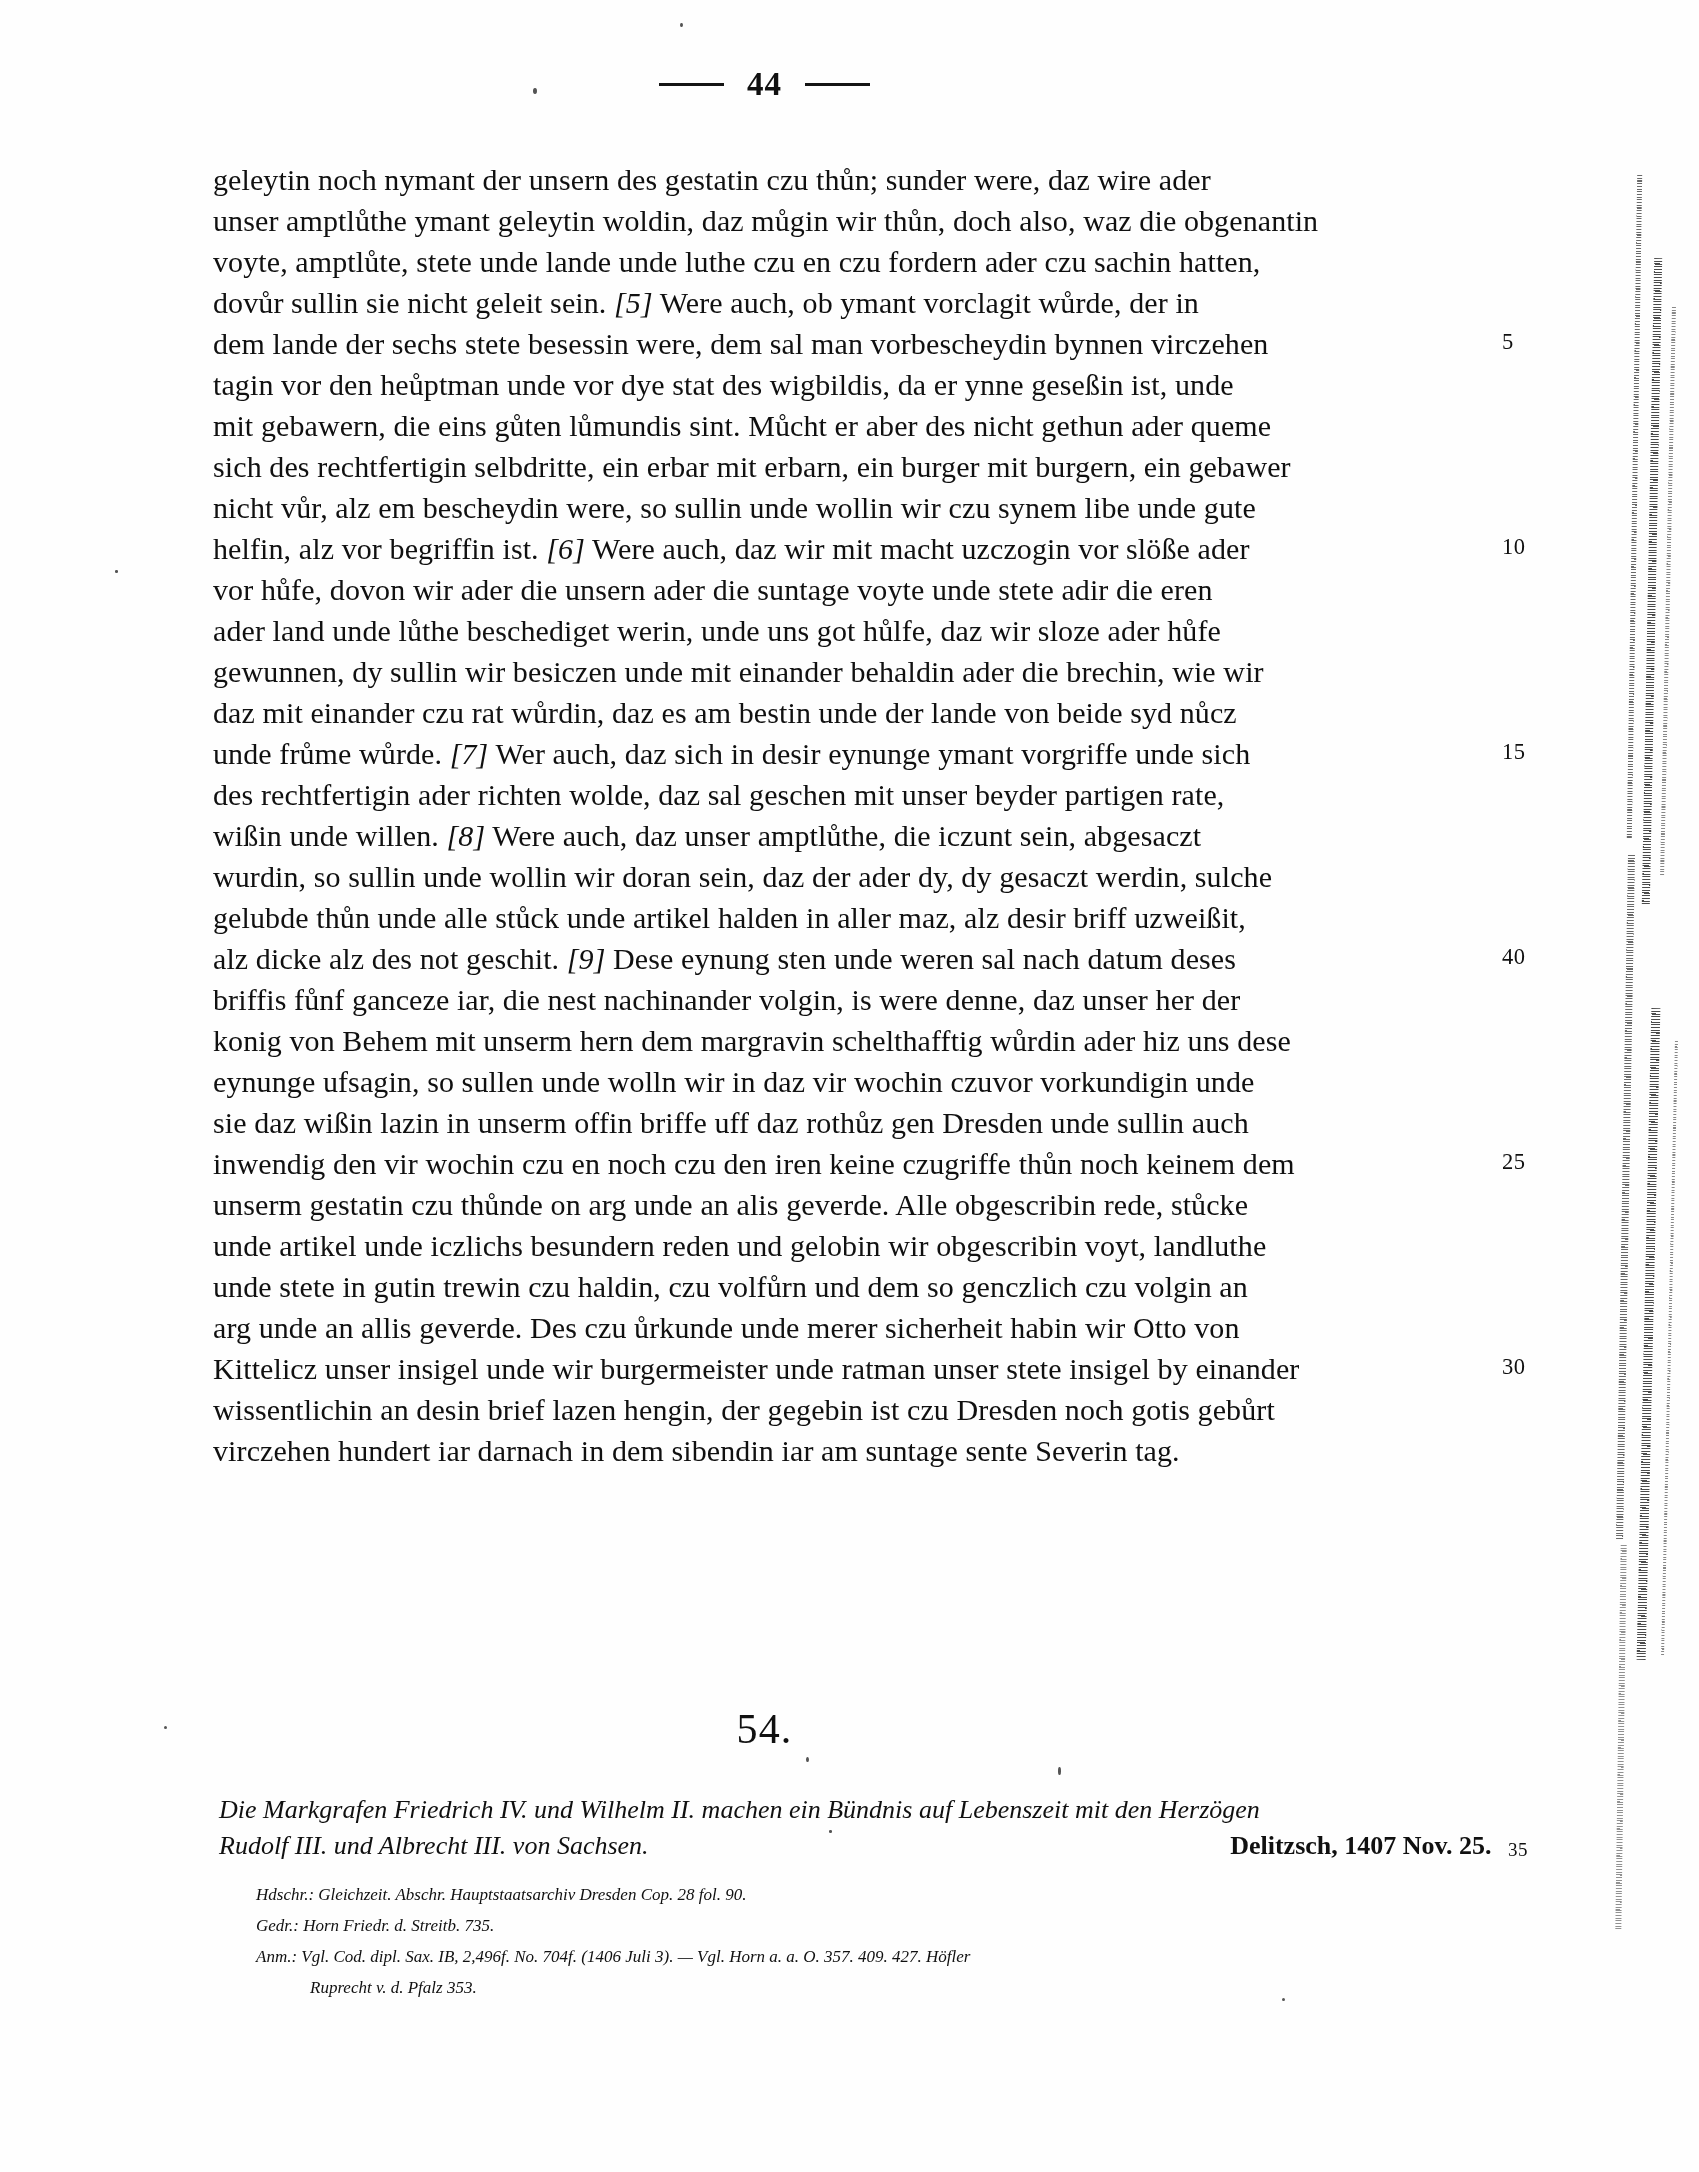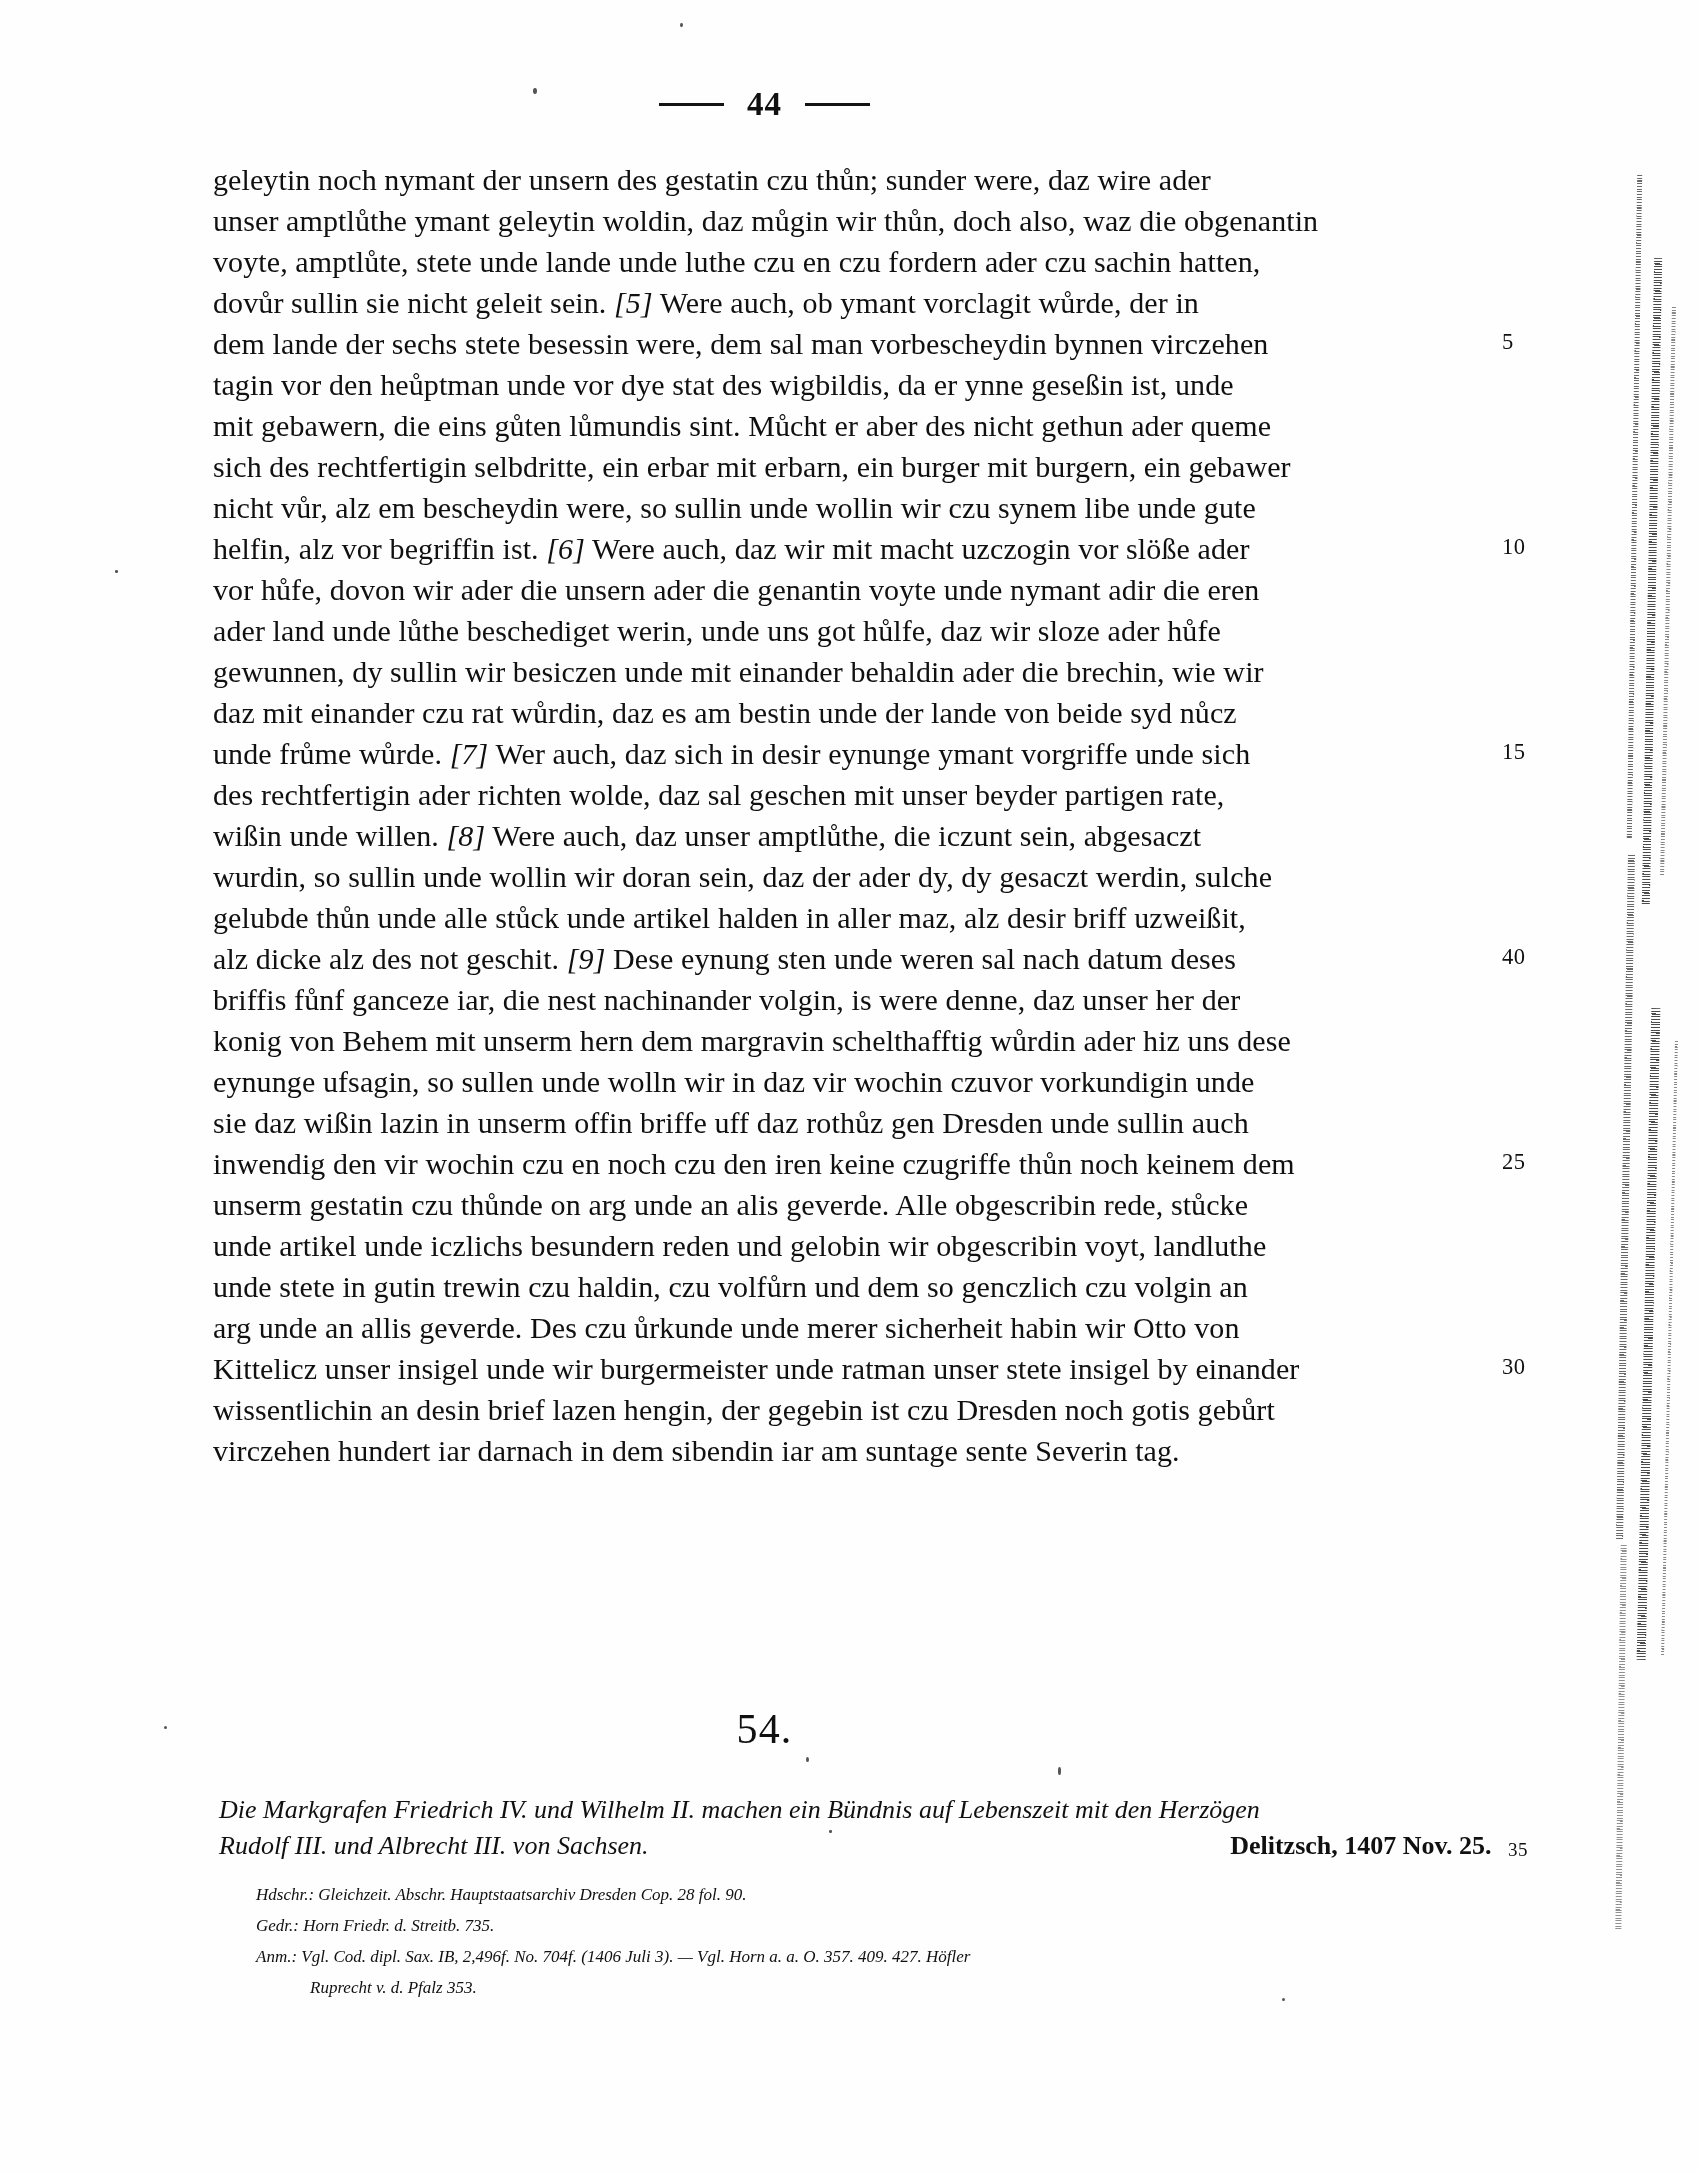--- a/index.html
+++ b/index.html
@@ -22,21 +22,20 @@
   
   .running-head {
     position: absolute;
     top: 66px;
     left: 0;
     width: 1529px;
     display: flex;
     align-items: center;
     justify-content: center;
     gap: 23px;
-    margin-top: 20px;
   }
   .head-rule {
     width: 65px;
     height: 2.7px;
     background: #141414;
   }
   .folio {
     font-size: 33px;
     font-weight: bold;
     letter-spacing: 1.1px;
@@ -169,21 +168,21 @@
       <div class="line"><span class="t">geleytin noch nymant der unsern des gestatin czu thůn; sunder were, daz wire ader</span></div>
       <div class="line"><span class="t">unser amptlůthe ymant geleytin woldin, daz můgin wir thůn, doch also, waz die obgenantin</span></div>
       <div class="line"><span class="t">voyte, amptlůte, stete unde lande unde luthe czu en czu fordern ader czu sachin hatten,</span></div>
       <div class="line"><span class="t">dovůr sullin sie nicht geleit sein.</span> <span class="ital">[5]</span> <span class="t">Were auch, ob ymant vorclagit wůrde, der in</span></div>
       <div class="line"><span class="t">dem lande der sechs stete besessin were, dem sal man vorbescheydin bynnen virczehen</span><span class="lineno" style="">5</span></div>
       <div class="line"><span class="t">tagin vor den heůptman unde vor dye stat des wigbildis, da er ynne geseßin ist, unde</span></div>
       <div class="line"><span class="t">mit gebawern, die eins gůten lůmundis sint.  Můcht er aber des nicht gethun ader queme</span></div>
       <div class="line"><span class="t">sich des rechtfertigin selbdritte, ein erbar mit erbarn, ein burger mit burgern, ein gebawer</span></div>
       <div class="line"><span class="t">nicht vůr, alz em bescheydin were, so sullin unde wollin wir czu synem libe unde gute</span></div>
       <div class="line"><span class="t">helfin, alz vor begriffin ist.</span> <span class="ital">[6]</span> <span class="t">Were auch, daz wir mit macht uzczogin vor slöße ader</span><span class="lineno" style="">10</span></div>
-      <div class="line"><span class="t">vor hůfe, dovon wir ader die unsern ader die genantin voyte unde nymant adir die eren</span></div>
+      <div class="line"><span class="t">vor hůfe, dovon wir ader die unsern ader die suntage voyte unde stete adir die eren</span></div>
       <div class="line"><span class="t">ader land unde lůthe beschediget werin, unde uns got hůlfe, daz wir sloze ader hůfe</span></div>
       <div class="line"><span class="t">gewunnen, dy sullin wir besiczen unde mit einander behaldin ader die brechin, wie wir</span></div>
       <div class="line"><span class="t">daz mit einander czu rat wůrdin, daz es am bestin unde der lande von beide syd nůcz</span></div>
       <div class="line"><span class="t">unde frůme wůrde.</span> <span class="ital">[7]</span> <span class="t">Wer auch, daz sich in desir eynunge ymant vorgriffe unde sich</span><span class="lineno" style="">15</span></div>
       <div class="line"><span class="t">des rechtfertigin ader richten wolde, daz sal geschen mit unser beyder partigen rate,</span></div>
       <div class="line"><span class="t">wißin unde willen.</span> <span class="ital">[8]</span> <span class="t">Were auch, daz unser amptlůthe, die iczunt sein, abgesaczt</span></div>
       <div class="line"><span class="t">wurdin, so sullin unde wollin wir doran sein, daz der ader dy, dy gesaczt werdin, sulche</span></div>
       <div class="line"><span class="t">gelubde thůn unde alle stůck unde artikel halden in aller maz, alz desir briff uzweißit,</span></div>
       <div class="line"><span class="t">alz dicke alz des not geschit.</span> <span class="ital">[9]</span> <span class="t">Dese eynung sten unde weren sal nach datum deses</span><span class="lineno" style="">40</span></div>
       <div class="line"><span class="t">briffis fůnf ganceze iar, die nest nachinander volgin, is were denne, daz unser her der</span></div>

